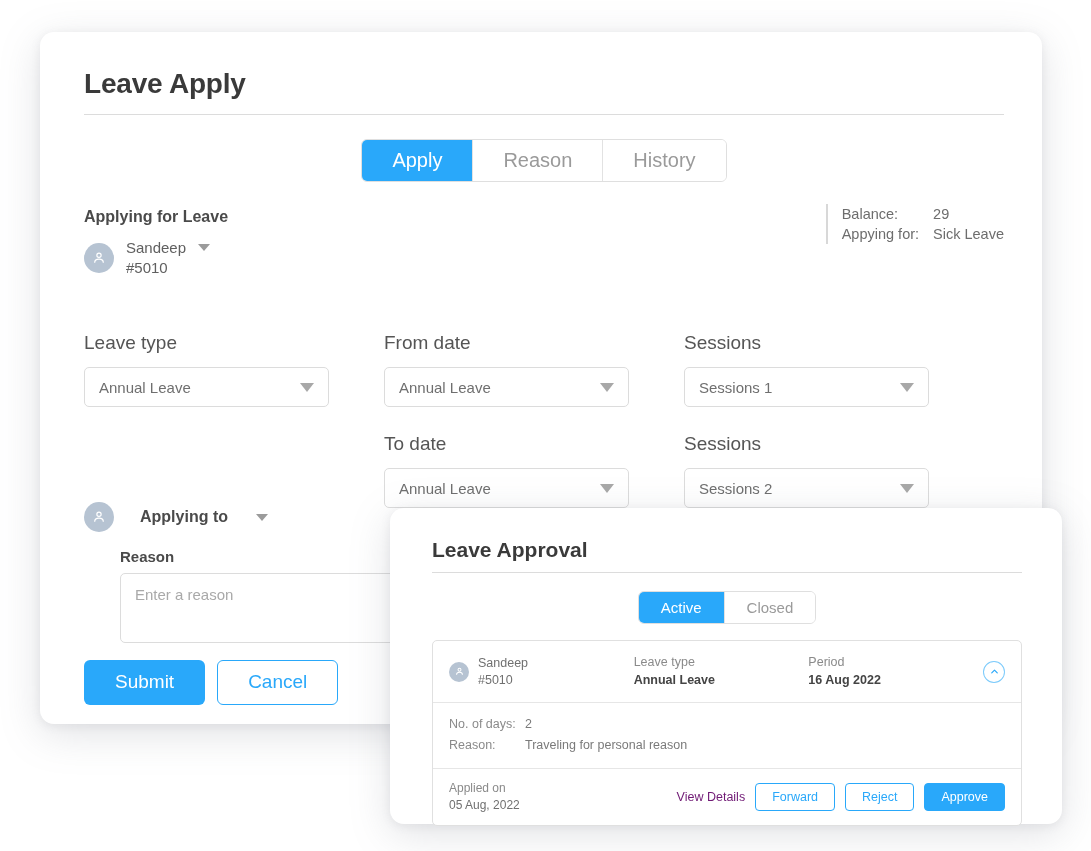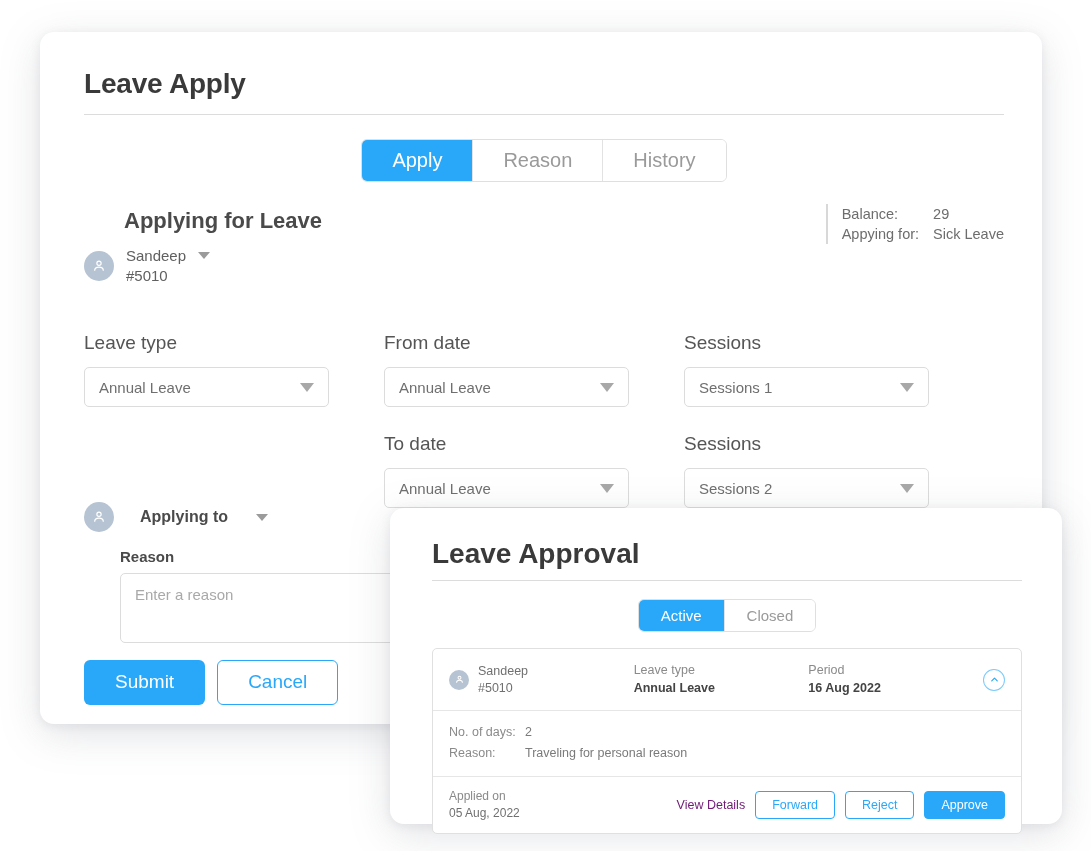--- a/index.html
+++ b/index.html
@@ -41,21 +41,21 @@
   .page-title {
     font-size: 28px;
     font-weight: bold;
     color: #3a3a3a;
     letter-spacing: -0.2px;
     padding-bottom: 14px;
   }
   .title-rule { height: 1px; background: #dcdcdc; width: 100%; }
 
   .panel-title {
-    font-size: 28px;
+    font-size: 21px;
     font-weight: bold;
     color: #3a3a3a;
     padding-bottom: 10px;
   }
 
   
   .tabs {
     display: inline-flex;
     border: 1px solid #dfdfdf;
     border-radius: 6px;
@@ -74,25 +74,24 @@
   }
   .tab:last-child { border-right: none; }
   .tab.active { background: #29a8fa; color: #ffffff; }
 
   .tabs-row { text-align: center; padding-top: 24px; }
 
   .tabs-sm .tab { font-size: 15px; padding: 7px 22px; }
 
   
   .section-head {
-    font-size: 22px;
+    font-size: 16px;
     font-weight: bold;
     color: #4a4a4a;
     margin-top: 26px;
-    margin-left: 40px;
   }
 
   
   .avatar {
     width: 30px; height: 30px;
     border-radius: 50%;
     background: #b6c3d2;
     display: inline-flex;
     align-items: center;
     justify-content: center;

